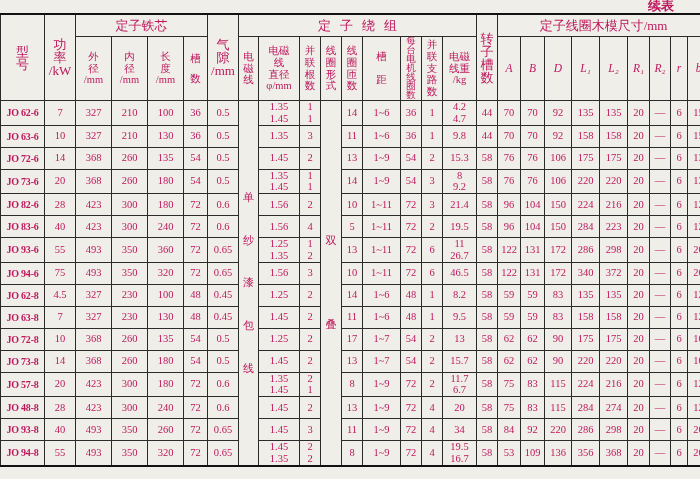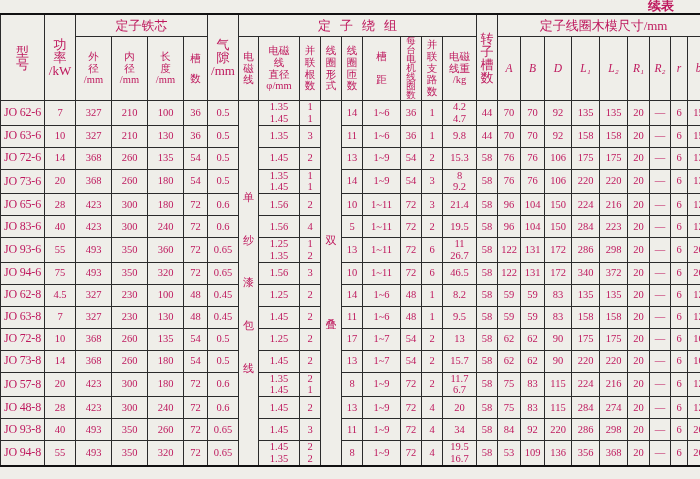--- a/index.html
+++ b/index.html
@@ -10,21 +10,21 @@
   table{border-collapse:collapse;table-layout:fixed;width:699px;margin:0 auto;
         border-top:2.5px solid #111;border-bottom:2.5px solid #111;
         border-left:1.5px solid #222;border-right:1.5px solid #222;}
   th,td{border:1px solid #2b2b2b;padding:0 1px;text-align:center;vertical-align:middle;
         white-space:pre-line;font-weight:normal;overflow:hidden;}
   thead th{font-size:10.5px;line-height:1.12;}
   .group-row th{height:21px;font-size:13px;line-height:1;}
   .sub-row{height:64px;}
   td{font-size:10.5px;line-height:1.12;}
   tbody tr{height:22px;}
-  .model-cell{font-size:12px;letter-spacing:-0.2px;}
+  .model-cell{font-size:10px;letter-spacing:-0.2px;font-weight:bold;}
   .spread{letter-spacing:9px;text-indent:9px;}
   .tight{font-size:9.5px;line-height:0.95;}
   .lh-wide{line-height:1.9;}
   .letter{font-style:italic;font-size:11.5px;}
   .merge-wire{line-height:3.9;font-size:11px;}
   .merge-form{line-height:7.6;font-size:11px;}
 </style>
 </head>
 <body>
 
@@ -251,21 +251,21 @@
           <td>76</td>
           <td>106</td>
           <td>220</td>
           <td>220</td>
           <td>20</td>
           <td>—</td>
           <td>6</td>
           <td>13</td>
         </tr>
         <tr>
-          <td class="model-cell">JO 65-6</td>
+          <td class="model-cell">JO 82-6</td>
           <td>28</td>
           <td>423</td>
           <td>300</td>
           <td>180</td>
           <td>72</td>
           <td>0.6</td>
           <td>1.56</td>
           <td>2</td>
           <td>10</td>
           <td>1~11</td>

